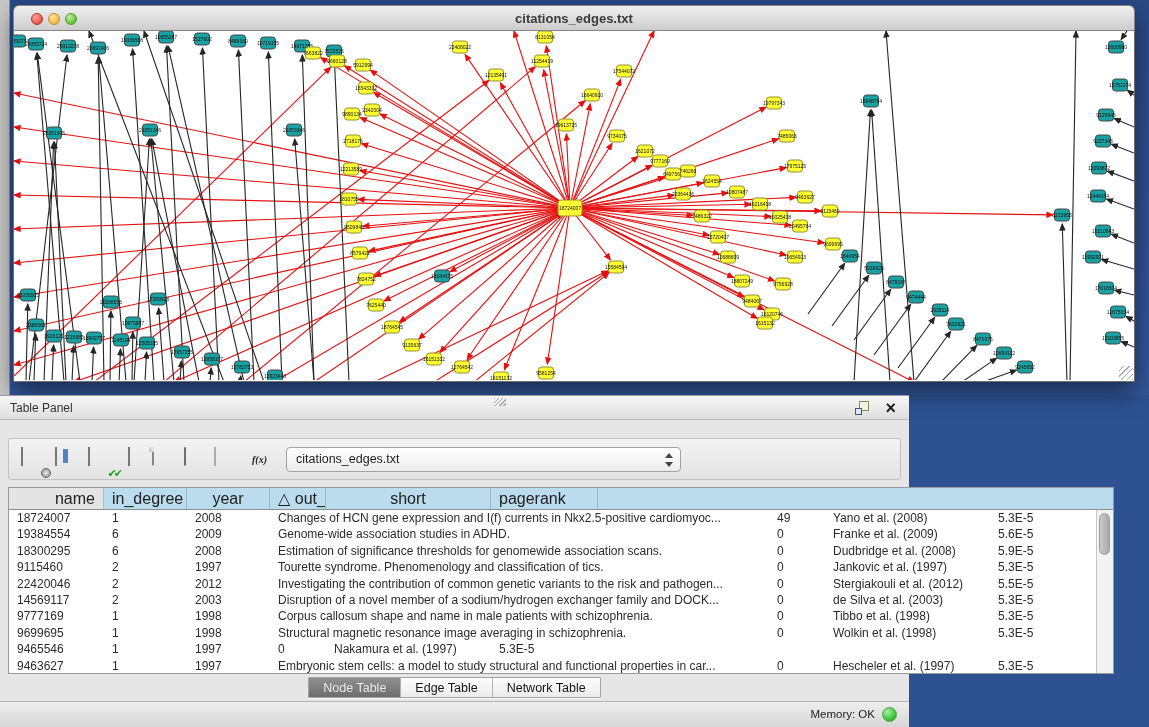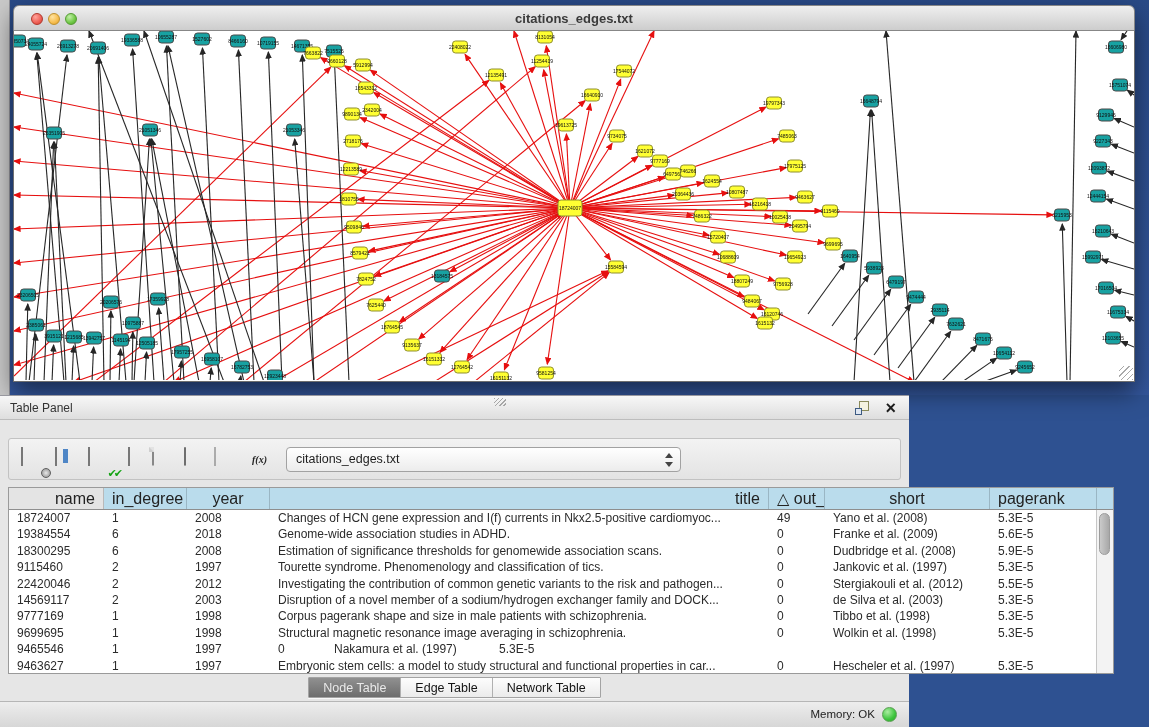--- a/index.html
+++ b/index.html
@@ -728,39 +728,38 @@
         <span>citations_edges.txt</span>
         <span class="combo-arrows"></span>
       </div>
     </div>
 
     <div class="table-wrap">
       <div class="thead" id="thead">
           <div class="th gray" style="width: 95px; text-align: right;">name</div>
           <div class="th" style="width: 83px; text-align: center;">in_degree</div>
           <div class="th" style="width: 83px; text-align: center;">year</div>
-          <div class="th" style="width: 499px; text-align: right;">title</div>
           <div class="th" style="width: 56px; text-align: left;">△ out_de...</div>
           <div class="th" style="width: 165px; text-align: center;">short</div>
           <div class="th" style="width: 107px; text-align: left;">pagerank</div>
         </div>
       <div id="tbody">
           <div class="tr">
             <div class="td" style="width: 95px;">18724007</div>
             <div class="td" style="width: 83px;">1</div>
             <div class="td" style="width: 83px;">2008</div>
             <div class="td" style="width: 499px;">Changes of HCN gene expression and I(f) currents in Nkx2.5-positive cardiomyoc...</div>
             <div class="td" style="width: 56px;">49</div>
             <div class="td" style="width: 165px;">Yano et al. (2008)</div>
             <div class="td" style="width: 107px;">5.3E-5</div>
           </div>
           <div class="tr">
             <div class="td" style="width: 95px;">19384554</div>
             <div class="td" style="width: 83px;">6</div>
-            <div class="td" style="width: 83px;">2018</div>
+            <div class="td" style="width: 83px;">2009</div>
             <div class="td" style="width: 499px;">Genome-wide association studies in ADHD.</div>
             <div class="td" style="width: 56px;">0</div>
             <div class="td" style="width: 165px;">Franke et al. (2009)</div>
             <div class="td" style="width: 107px;">5.6E-5</div>
           </div>
           <div class="tr">
             <div class="td" style="width: 95px;">18300295</div>
             <div class="td" style="width: 83px;">6</div>
             <div class="td" style="width: 83px;">2008</div>
             <div class="td" style="width: 499px;">Estimation of significance thresholds for genomewide association scans.</div>
@@ -792,21 +791,21 @@
             <div class="td" style="width: 83px;">2003</div>
             <div class="td" style="width: 499px;">Disruption of a novel member of a sodium/hydrogen exchanger family and DOCK...</div>
             <div class="td" style="width: 56px;">0</div>
             <div class="td" style="width: 165px;">de Silva et al. (2003)</div>
             <div class="td" style="width: 107px;">5.3E-5</div>
           </div>
           <div class="tr">
             <div class="td" style="width: 95px;">9777169</div>
             <div class="td" style="width: 83px;">1</div>
             <div class="td" style="width: 83px;">1998</div>
-            <div class="td" style="width: 499px;">Corpus pagerank shape and size in male patients with schizophrenia.</div>
+            <div class="td" style="width: 499px;">Corpus callosum shape and name in male patients with schizophrenia.</div>
             <div class="td" style="width: 56px;">0</div>
             <div class="td" style="width: 165px;">Tibbo et al. (1998)</div>
             <div class="td" style="width: 107px;">5.3E-5</div>
           </div>
           <div class="tr">
             <div class="td" style="width: 95px;">9699695</div>
             <div class="td" style="width: 83px;">1</div>
             <div class="td" style="width: 83px;">1998</div>
             <div class="td" style="width: 499px;">Structural magnetic resonance image averaging in schizophrenia.</div>
             <div class="td" style="width: 56px;">0</div>

